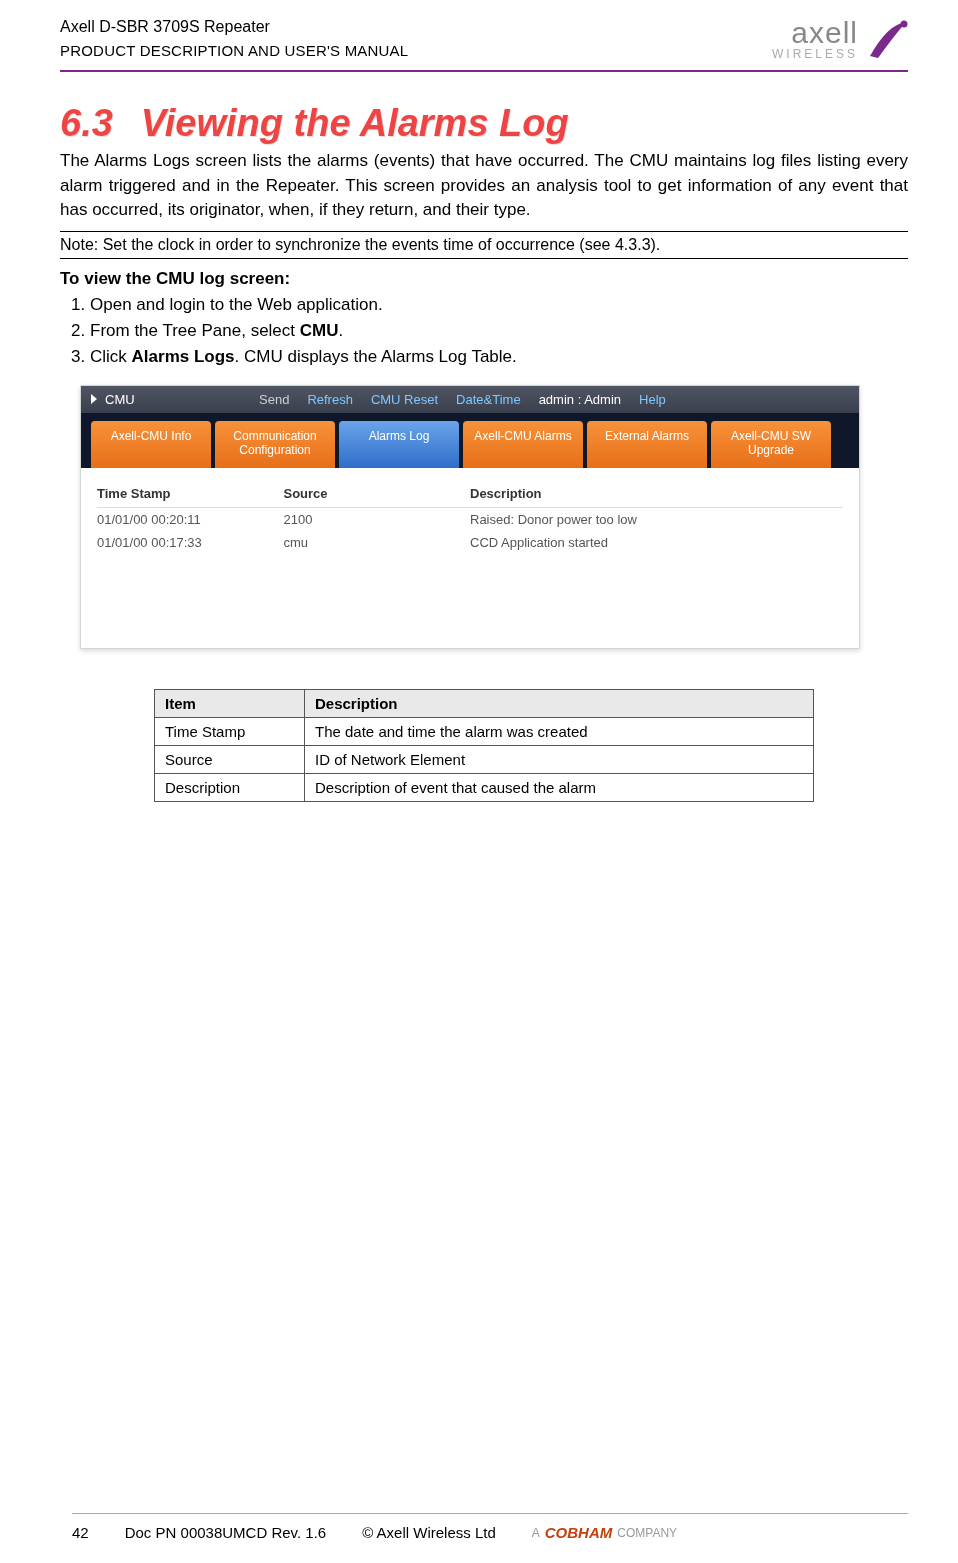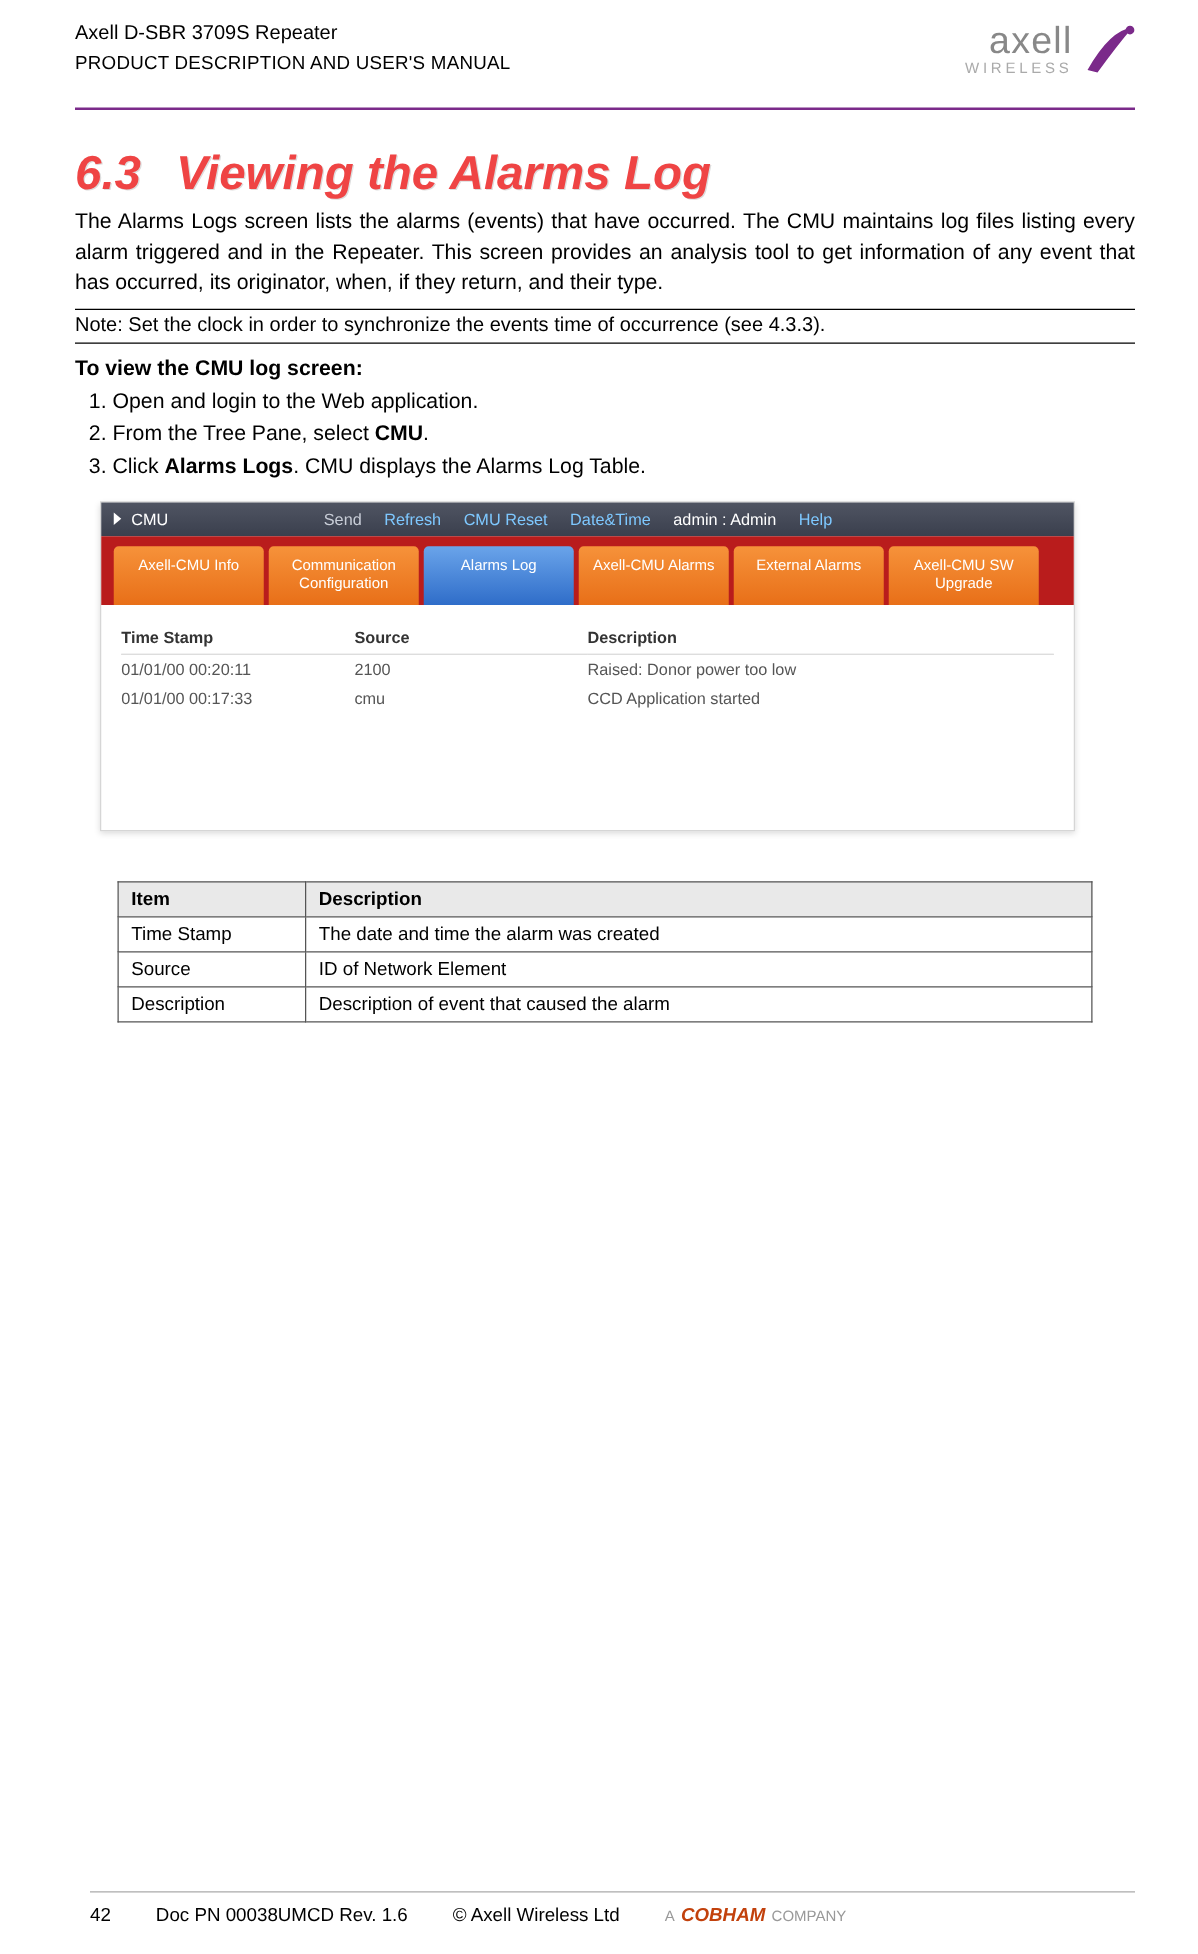--- a/index.html
+++ b/index.html
@@ -12,21 +12,21 @@
       height: 1563px;
       background: #ffffff;
       font-family: Arial, Helvetica, sans-serif;
       position: relative;
       padding: 18px 50px 0 60px;
     }
     .header-bar {
       display: flex;
       justify-content: space-between;
       align-items: flex-start;
-      margin-bottom: 24px;
+      margin-bottom: 8px;
     }
     .header-left {
       font-size: 16px;
       color: #000;
     }
     .product-name {
       display: block;
       margin-bottom: 6px;
     }
     .doc-type {
@@ -144,21 +144,21 @@
       display: inline-block;
       width: 0; height: 0;
       border-top: 5px solid transparent;
       border-bottom: 5px solid transparent;
       border-left: 6px solid #fff;
     }
     .ss-tabs {
       display: flex;
       padding: 8px 10px 0 10px;
       gap: 4px;
-      background: #b91c1c;
+      background: #0f172a;
     }
     .ss-tab {
       flex: 1 1 0;
       padding: 8px 4px 10px 4px;
       text-align: center;
       font-size: 12px;
       color: #fff;
       border-radius: 4px 4px 0 0;
       cursor: pointer;
       line-height: 1.2;
@@ -191,21 +191,21 @@
     .ss-table th.desc {
       width: 50%;
     }
     .ss-table td {
       padding: 4px 8px 4px 0;
       color: #555;
     }
     .legend {
       margin: 0 auto;
       border-collapse: collapse;
-      width: 780px;
+      width: 660px;
       font-family: Verdana, Arial, sans-serif;
       font-size: 15px;
     }
     .legend th, .legend td {
       border: 1px solid #555;
       padding: 5px 10px;
       text-align: left;
     }
     .legend th {
       background: #e9e9e9;

